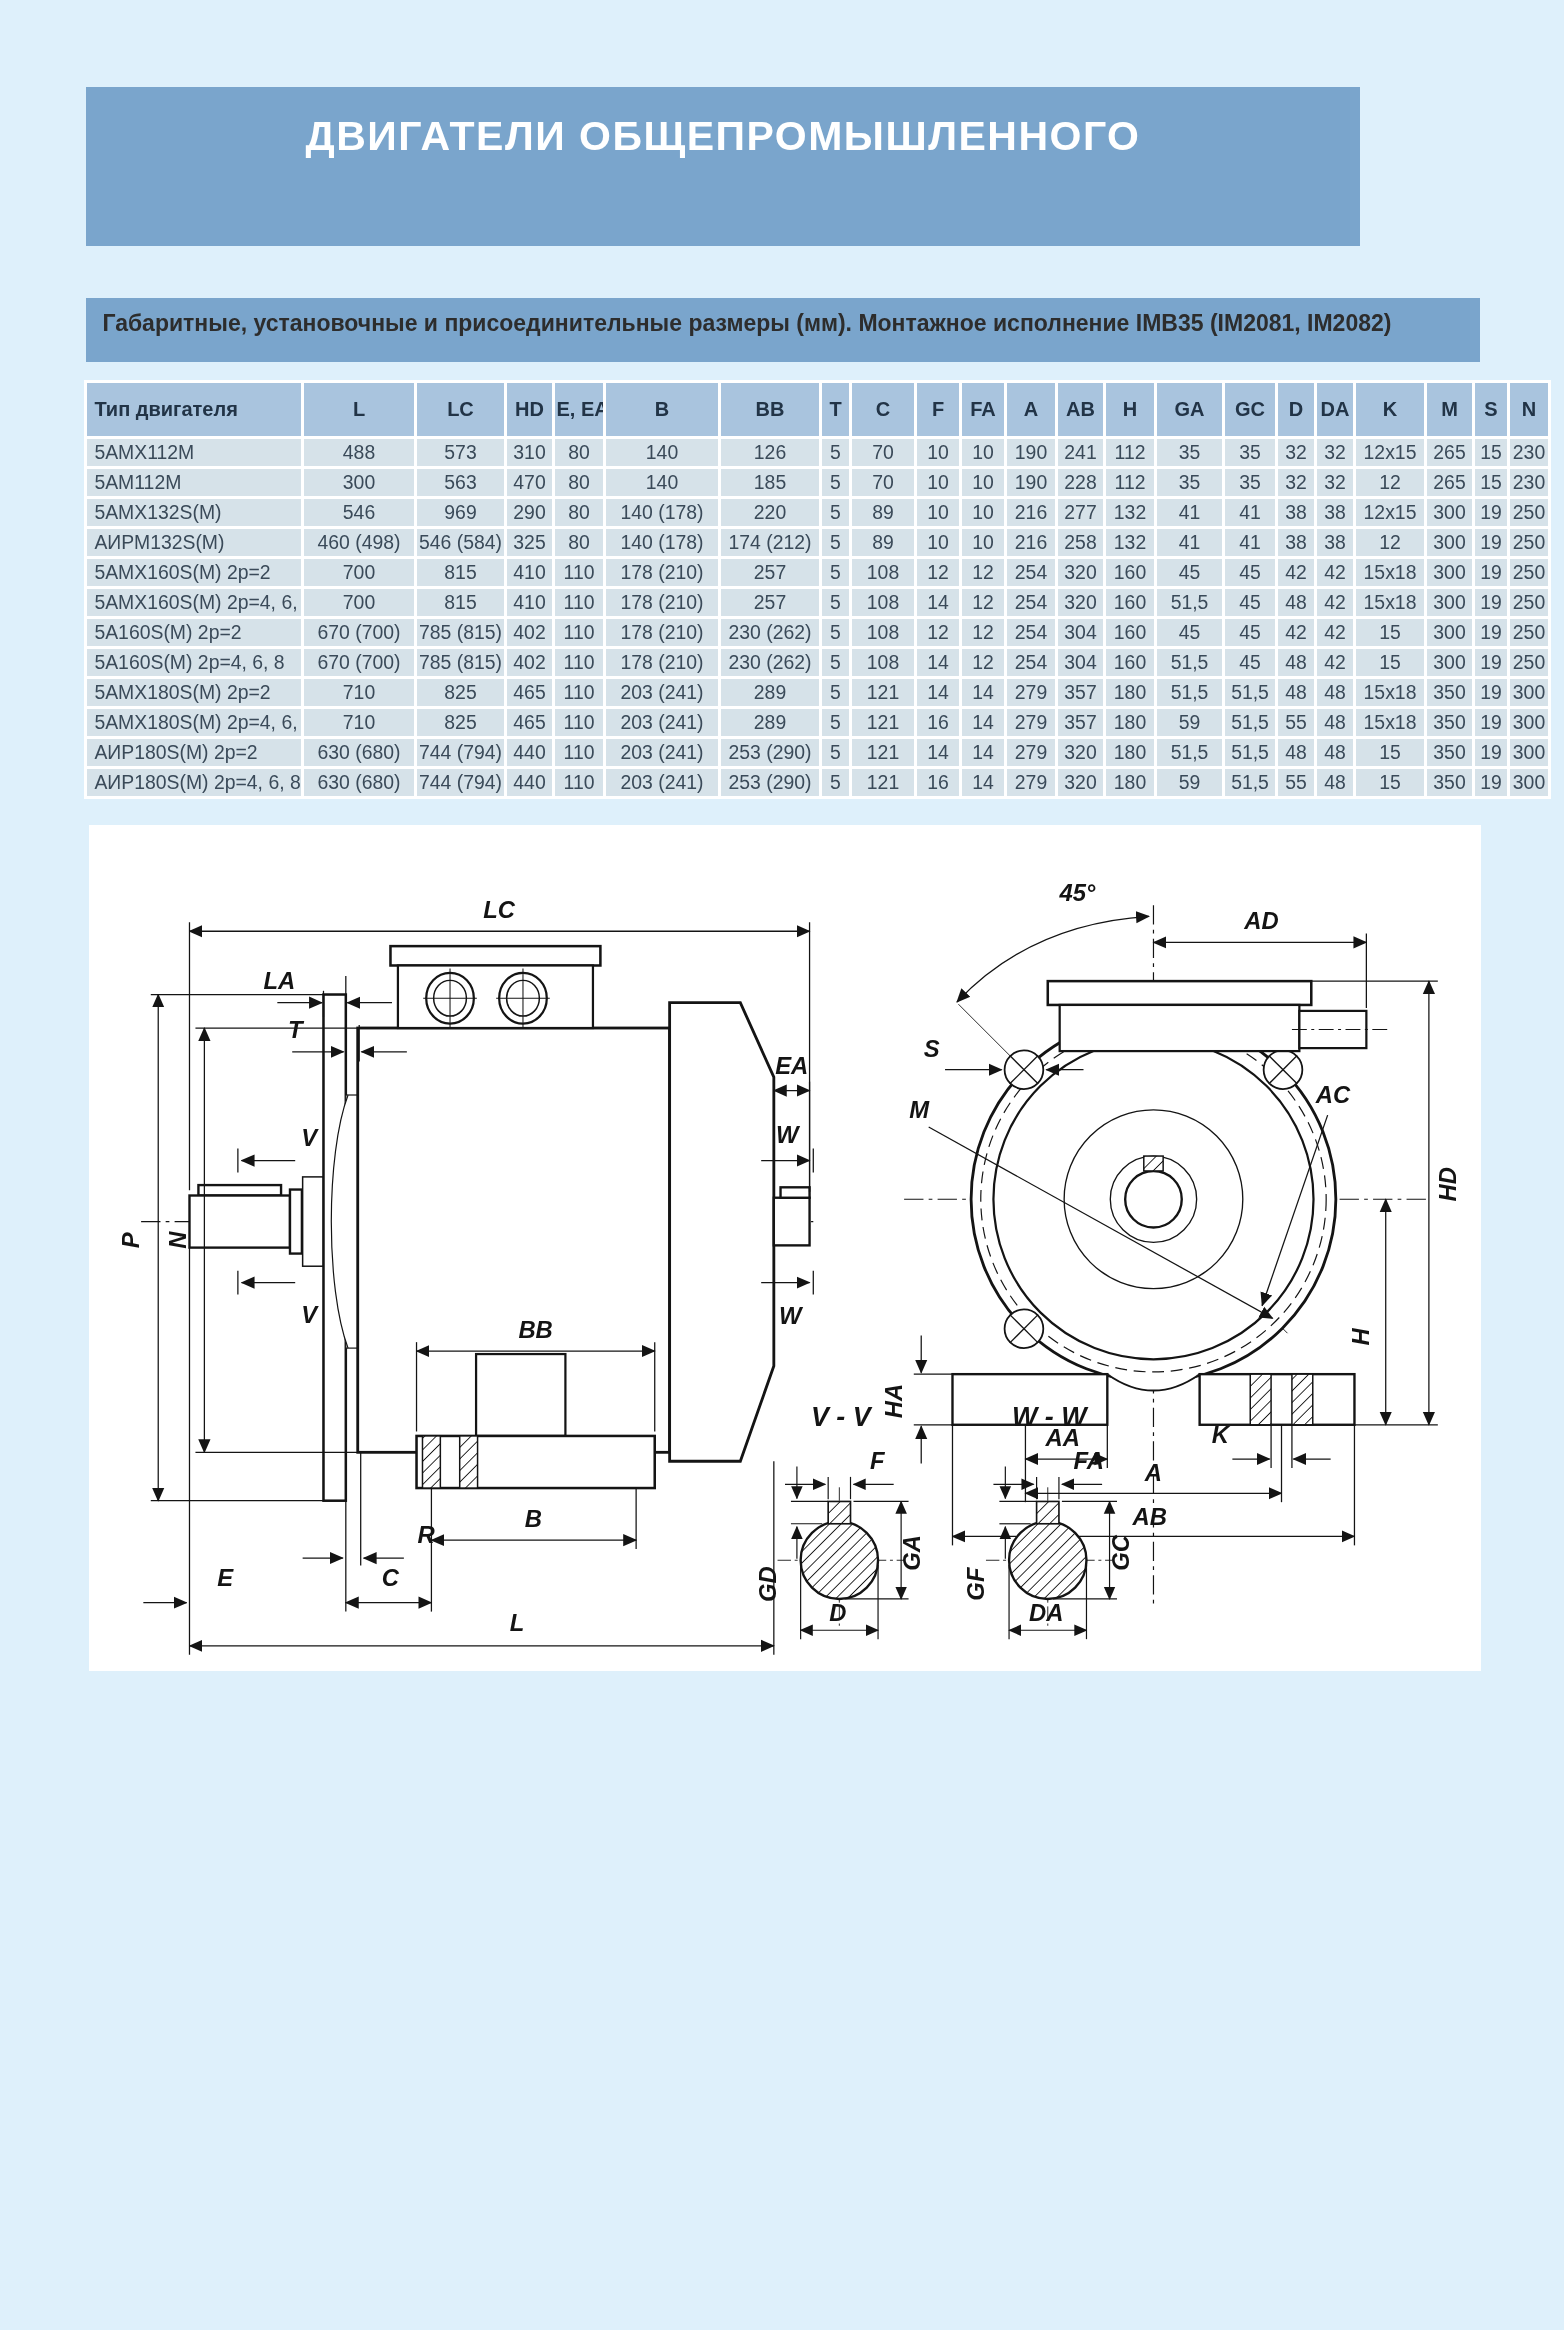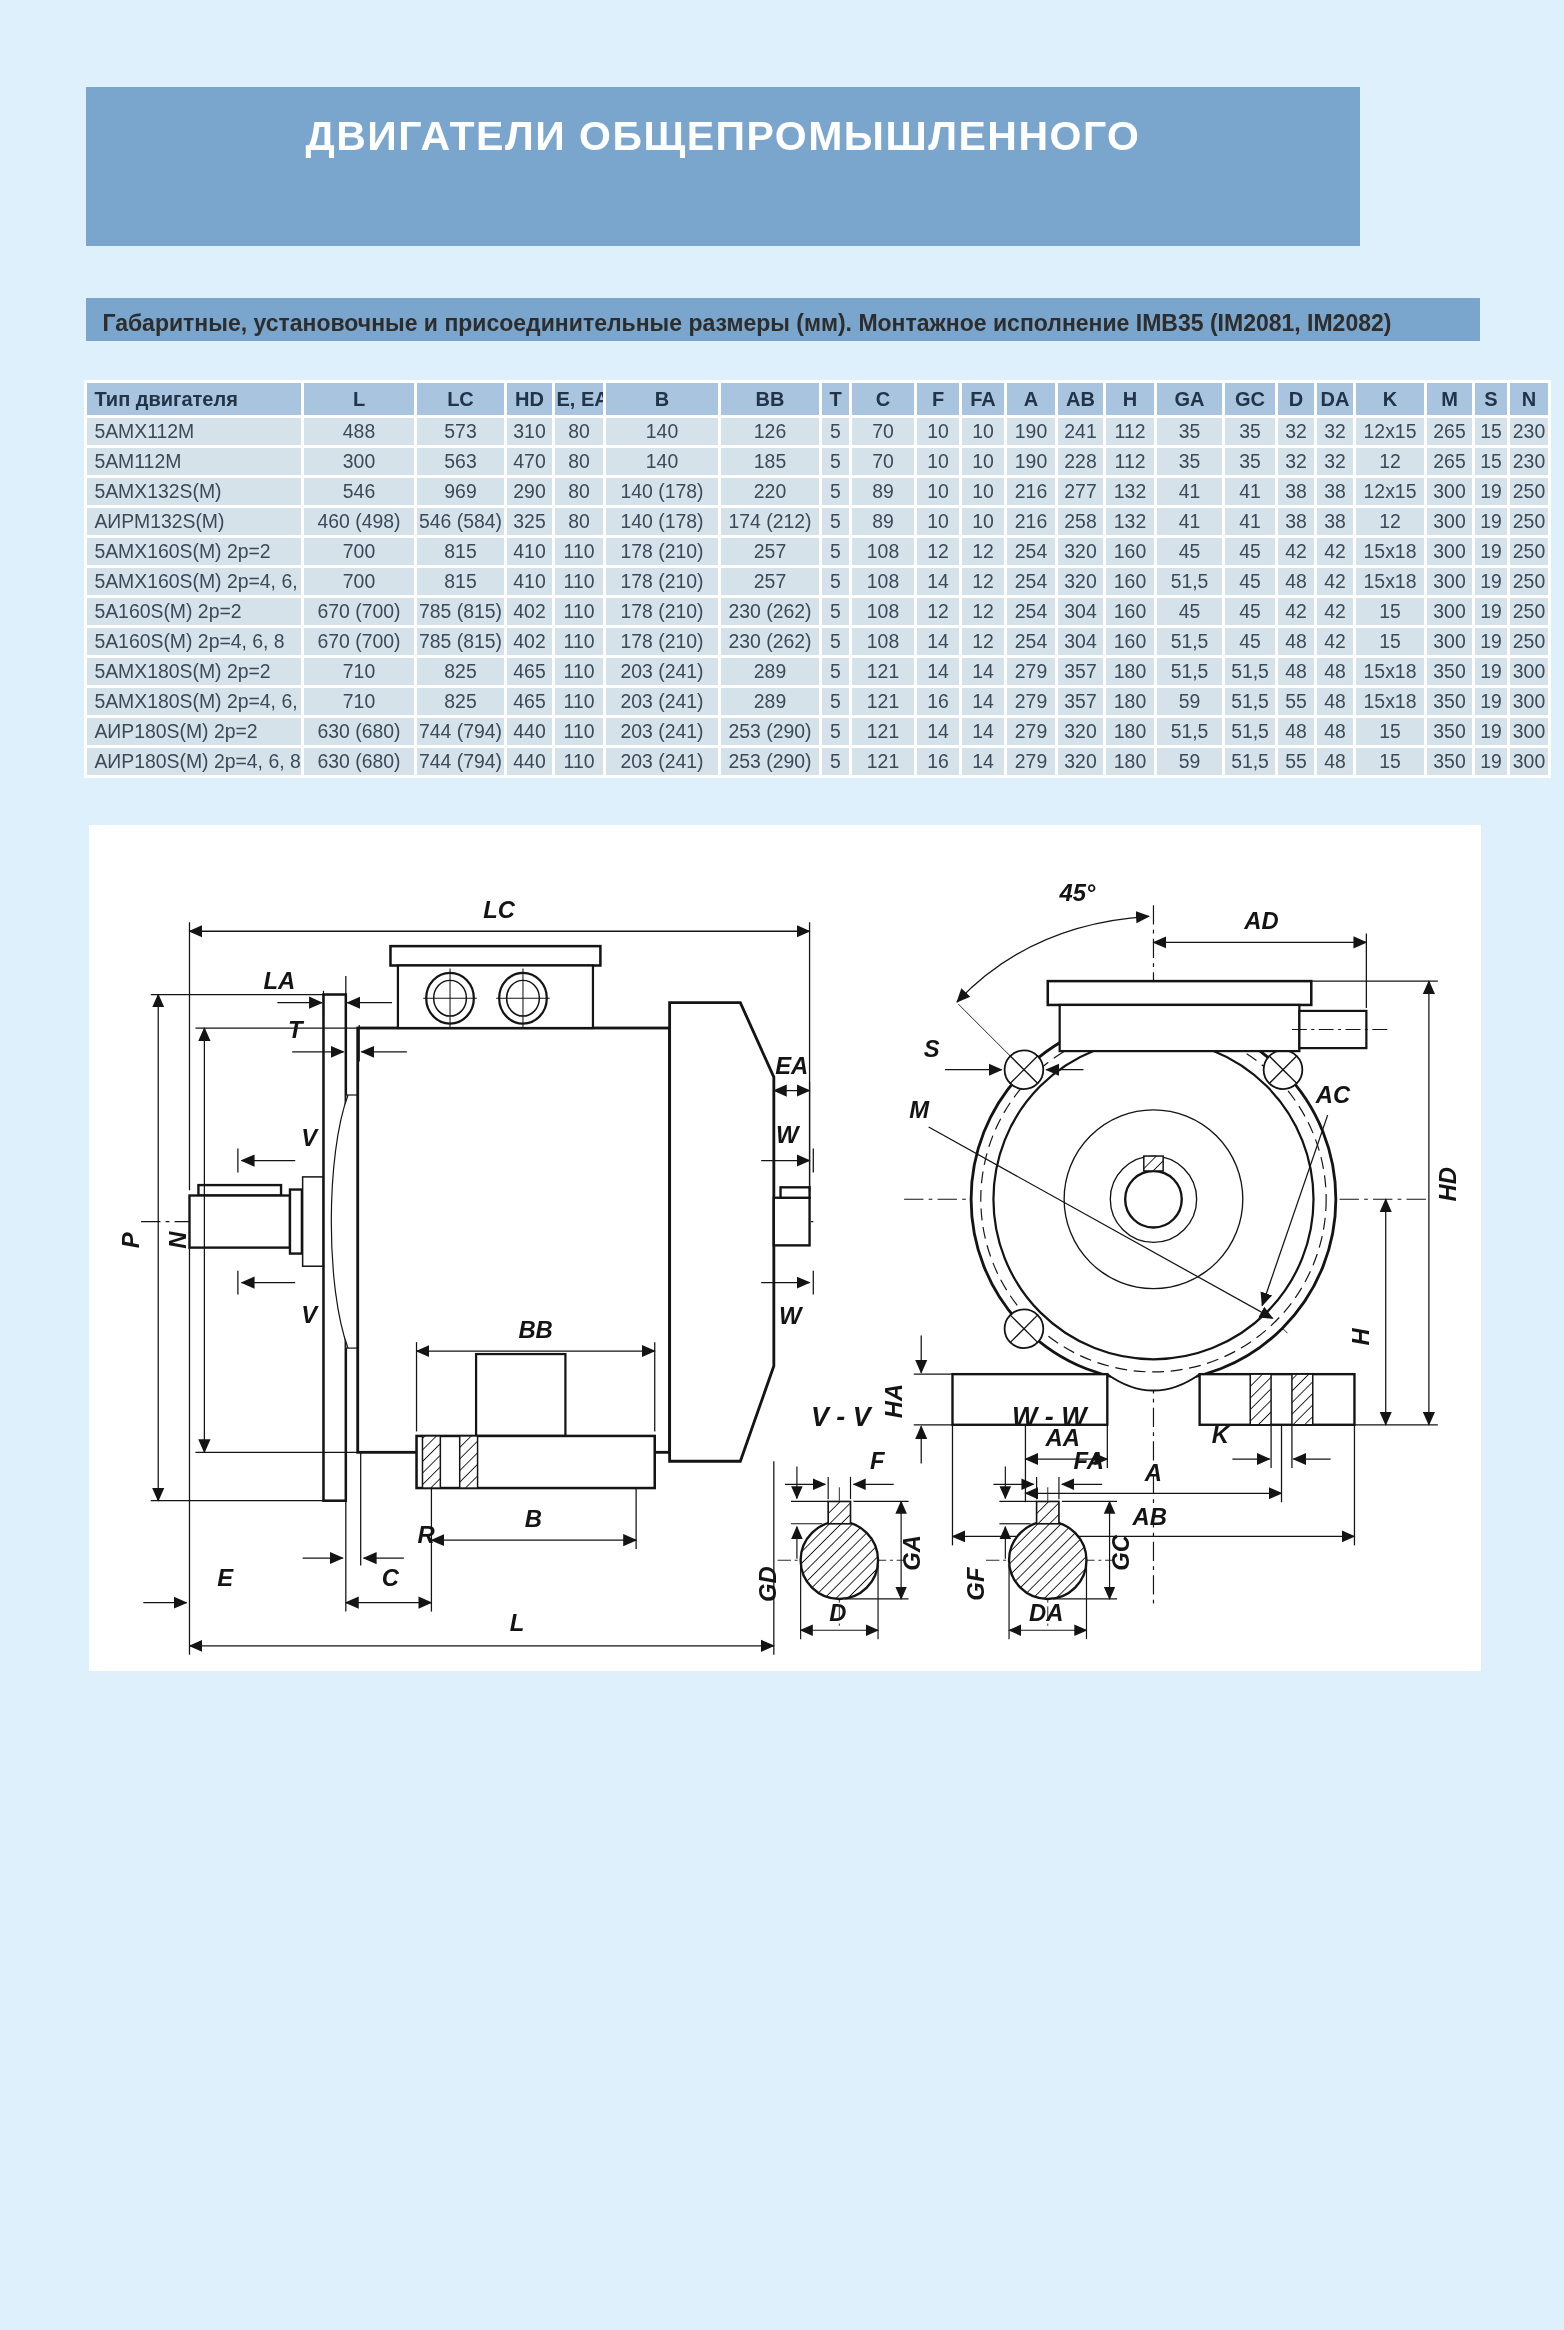--- a/index.html
+++ b/index.html
@@ -9,32 +9,32 @@
     font-family:"Liberation Sans", sans-serif;
     color:#222;
   }
   .banner{
     position:absolute;left:86px;top:87px;width:1274px;height:159px;
     background:#7aa5cc;text-align:center;
     color:#ffffff;font-weight:bold;font-size:41px;line-height:63px;
     letter-spacing:1.5px;padding-top:18px;box-sizing:border-box;
   }
   .subtitle{
-    position:absolute;left:86px;top:298px;width:1394px;height:43px;
+    position:absolute;left:86px;top:298px;width:1394px;height:64px;
     background:#7aa5cc;color:#2d2d2d;font-weight:bold;font-size:23px;
     line-height:50px;padding-left:16.4px;box-sizing:border-box;white-space:nowrap;
   }
   table.dim{
     position:absolute;left:84px;top:380px;width:1400px;
     border-collapse:separate;border-spacing:3px;table-layout:fixed;
     background:#ffffff;
   }
   table.dim th{
     background:#a9c4de;color:#223447;font-weight:bold;font-size:20px;
-    height:32px;text-align:center;padding:0 1.5px;overflow:hidden;white-space:nowrap;
+    height:53px;text-align:center;padding:0 1.5px;overflow:hidden;white-space:nowrap;
   }
   table.dim th.name{text-align:left;padding-left:7.4px;}
   table.dim td{
     background:#d6e2e9;color:#3a4a59;font-size:19.4px;height:27px;
     text-align:center;padding:0 0.7px;overflow:hidden;white-space:nowrap;
   }
   table.dim td.name{text-align:left;padding-left:7.4px;}
   .panel{
     position:absolute;left:89px;top:825px;width:1392px;height:846px;
     background:#ffffff;

